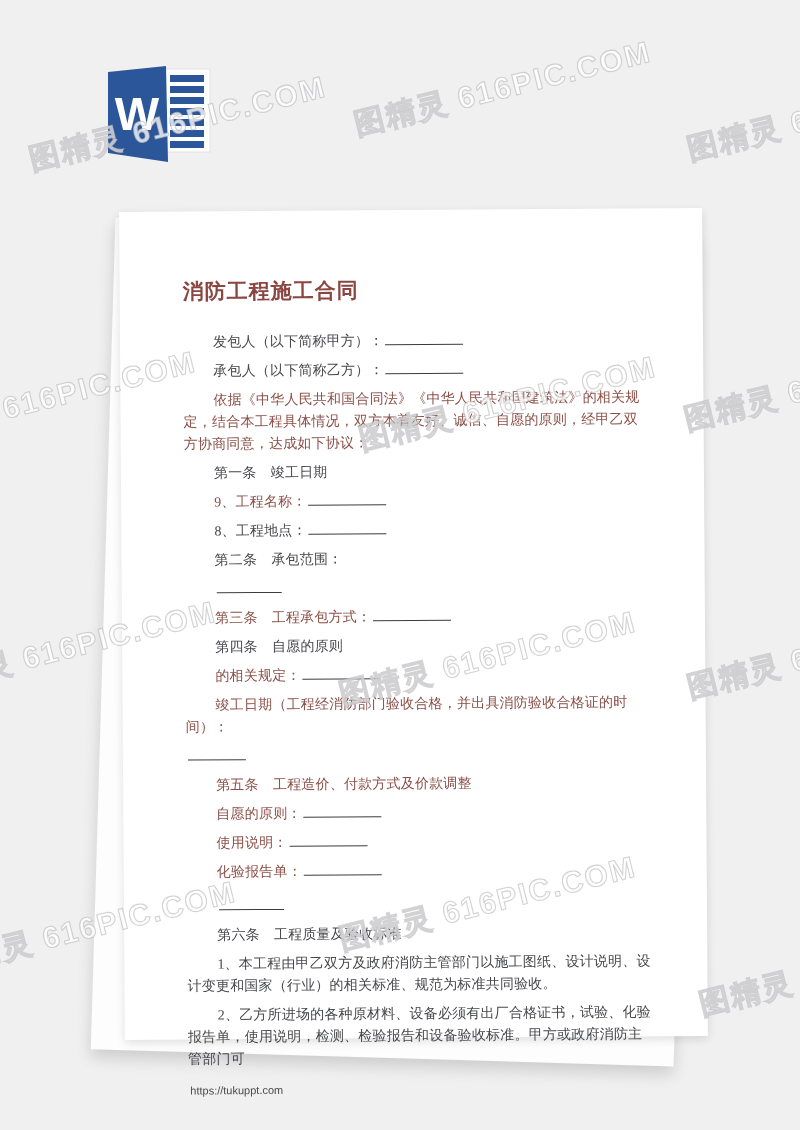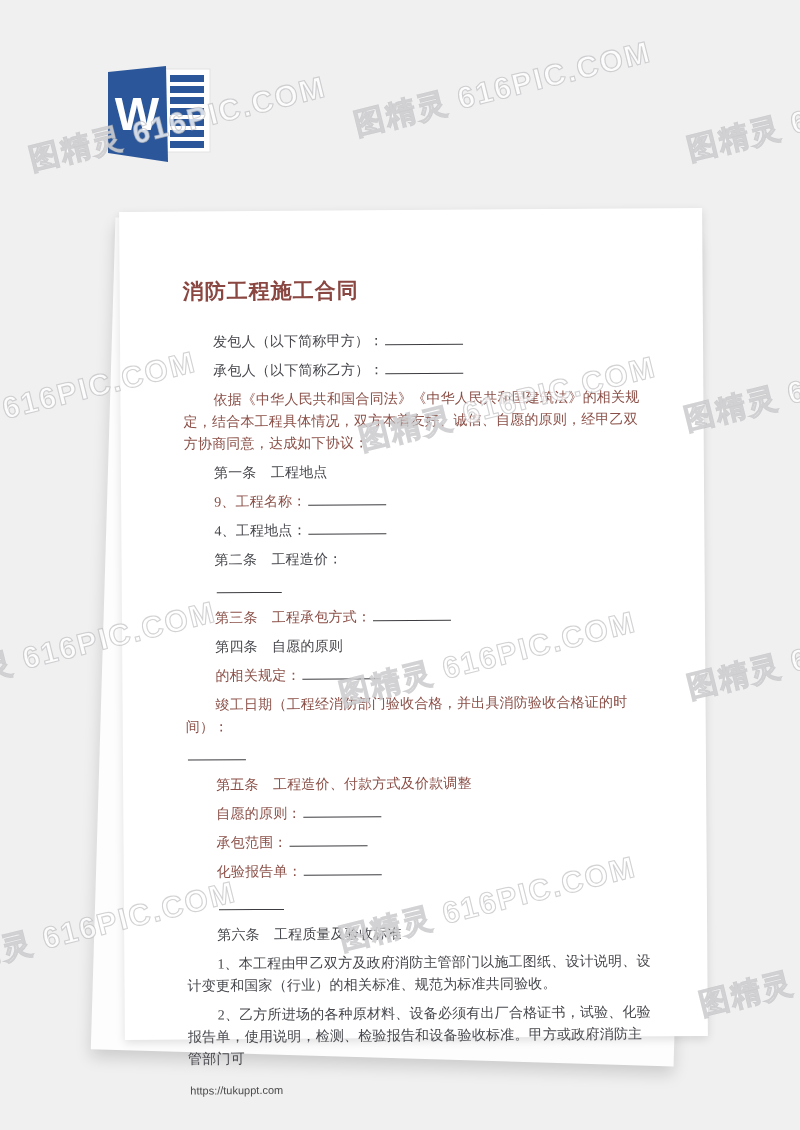--- a/index.html
+++ b/index.html
@@ -60,33 +60,33 @@
 <div class="stage">
 
   <div class="back-sheet"></div>
 
   <div class="page">
     <div class="doc-title">消防工程施工合同</div>
     <div id="doc-lines">
         <div class="doc-line" style="color: rgb(70, 71, 76);"><span>发包人（以下简称甲方）：</span><span class="blank"></span></div>
         <div class="doc-line" style="color: rgb(70, 71, 76);"><span>承包人（以下简称乙方）：</span><span class="blank"></span></div>
         <div class="doc-line wrap" style="color: rgb(138, 79, 71);"><span>依据《中华人民共和国合同法》《中华人民共和国建筑法》的相关规定，结合本工程具体情况，双方本着友好、诚信、自愿的原则，经甲乙双方协商同意，达成如下协议：</span></div>
-        <div class="doc-line" style="color: rgb(70, 71, 76);"><span>第一条　工程地点</span></div>
+        <div class="doc-line" style="color: rgb(70, 71, 76);"><span>第一条　竣工日期</span></div>
         <div class="doc-line" style="color: rgb(138, 79, 71);"><span>9、工程名称：</span><span class="blank"></span></div>
-        <div class="doc-line" style="color: rgb(70, 71, 76);"><span>4、工程地点：</span><span class="blank"></span></div>
-        <div class="doc-line" style="color: rgb(70, 71, 76);"><span>第二条　工程造价：</span></div>
+        <div class="doc-line" style="color: rgb(70, 71, 76);"><span>8、工程地点：</span><span class="blank"></span></div>
+        <div class="doc-line" style="color: rgb(70, 71, 76);"><span>第二条　承包范围：</span></div>
         <div class="doc-line" style="color: rgb(70, 71, 76);"><span class="blank" style="width: 65px;"></span></div>
         <div class="doc-line" style="color: rgb(138, 79, 71);"><span>第三条　工程承包方式：</span><span class="blank"></span></div>
         <div class="doc-line" style="color: rgb(70, 71, 76);"><span>第四条　自愿的原则</span></div>
         <div class="doc-line" style="color: rgb(138, 79, 71);"><span>的相关规定：</span><span class="blank"></span></div>
         <div class="doc-line wrap" style="color: rgb(138, 79, 71);"><span>竣工日期（工程经消防部门验收合格，并出具消防验收合格证的时间）：</span></div>
         <div class="doc-line flush" style="color: rgb(70, 71, 76);"><span class="blank" style="width: 58px;"></span></div>
         <div class="doc-line" style="color: rgb(138, 79, 71);"><span>第五条　工程造价、付款方式及价款调整</span></div>
         <div class="doc-line" style="color: rgb(138, 79, 71);"><span>自愿的原则：</span><span class="blank"></span></div>
-        <div class="doc-line" style="color: rgb(138, 79, 71);"><span>承包范围：</span><span class="blank"></span></div>
+        <div class="doc-line" style="color: rgb(138, 79, 71);"><span>使用说明：</span><span class="blank"></span></div>
         <div class="doc-line" style="color: rgb(138, 79, 71);"><span>化验报告单：</span><span class="blank"></span></div>
         <div class="doc-line gap" style="color: rgb(70, 71, 76);"><span class="blank" style="width: 65px;"></span></div>
         <div class="doc-line" style="color: rgb(70, 71, 76);"><span>第六条　工程质量及验收标准</span></div>
         <div class="doc-line wrap" style="color: rgb(70, 71, 76);"><span>1、本工程由甲乙双方及政府消防主管部门以施工图纸、设计说明、设计变更和国家（行业）的相关标准、规范为标准共同验收。</span></div>
         <div class="doc-line wrap" style="color: rgb(70, 71, 76);"><span>2、乙方所进场的各种原材料、设备必须有出厂合格证书，试验、化验报告单，使用说明，检测、检验报告和设备验收标准。甲方或政府消防主管部门可</span></div>
       </div>
     <div class="doc-footer">https://tukuppt.com</div>
   </div>
 
   <svg class="word-logo" width="125" height="98" viewBox="0 0 125 98" xmlns="http://www.w3.org/2000/svg">

